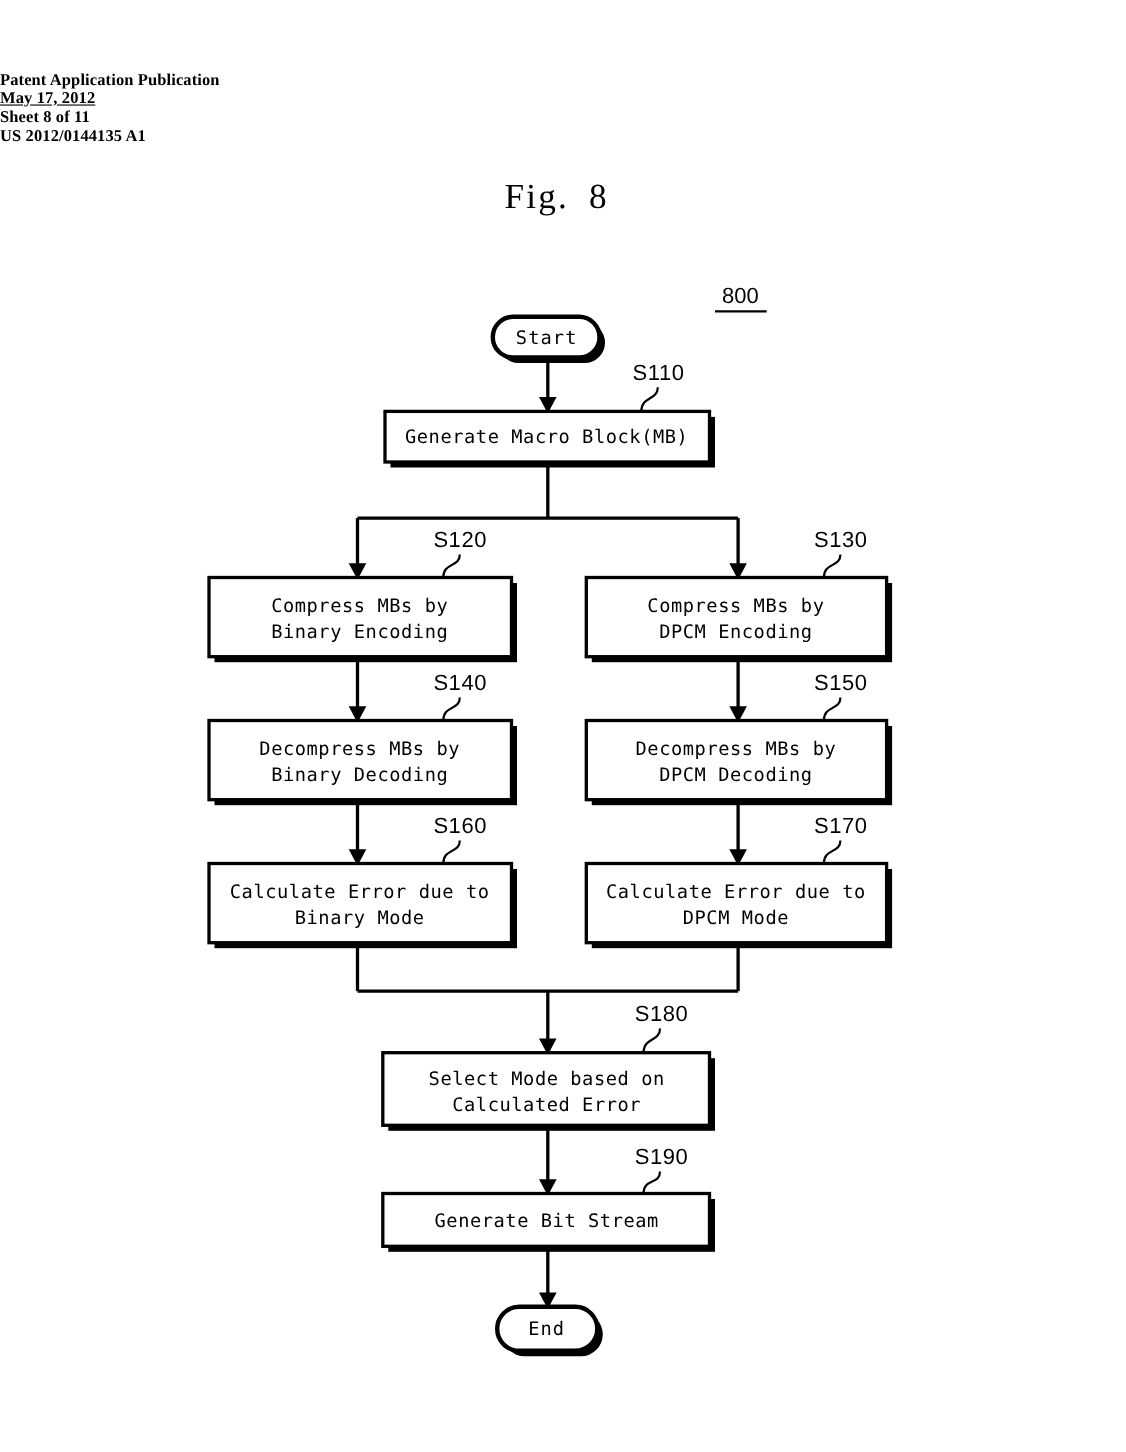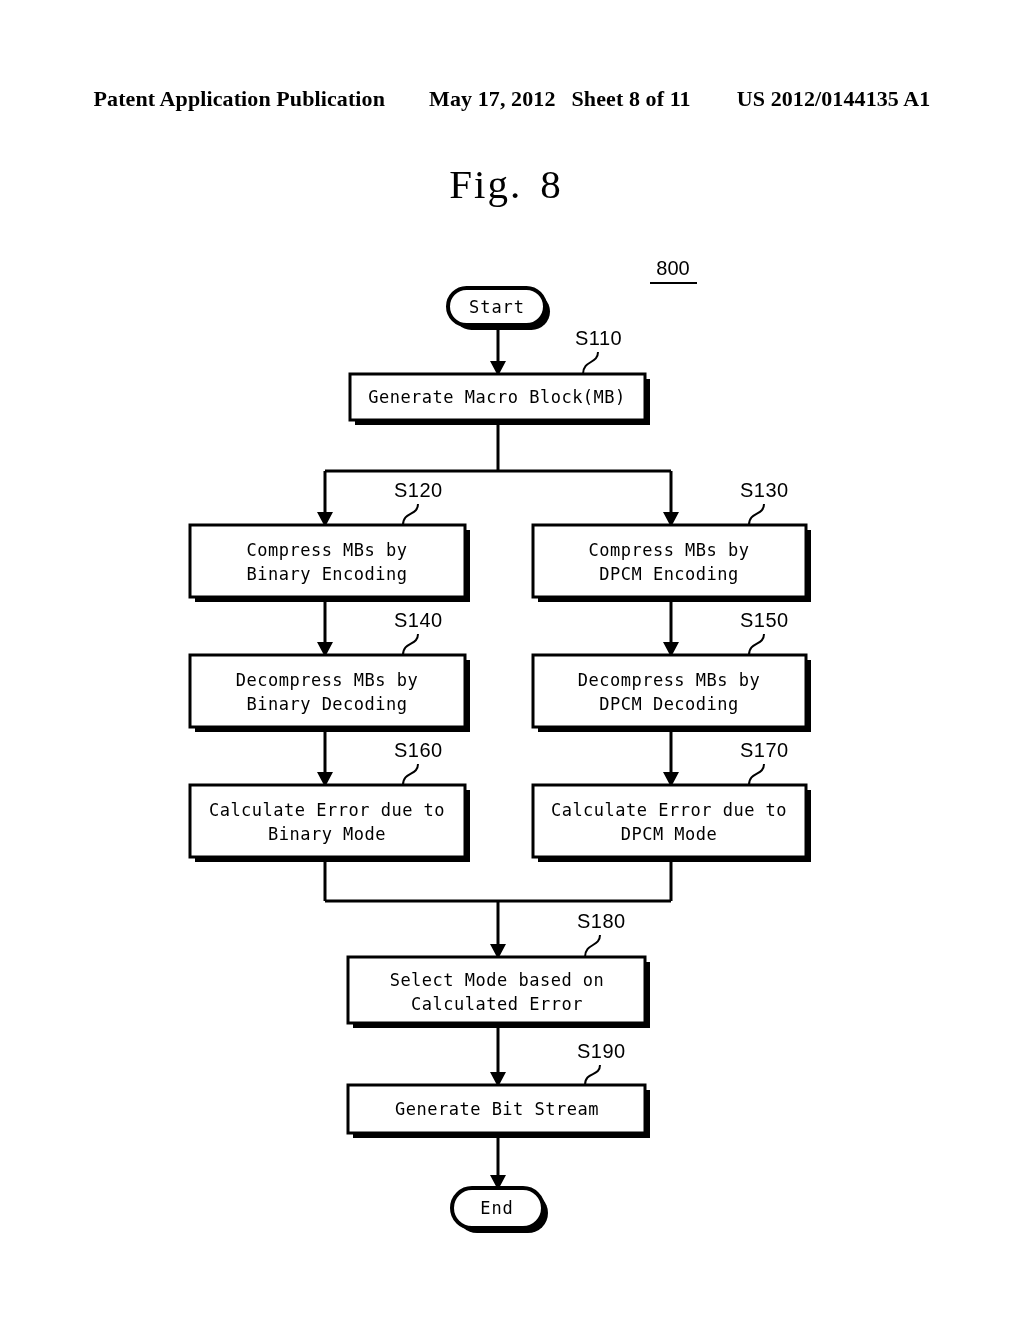--- a/index.html
+++ b/index.html
@@ -8,34 +8,35 @@
     width:1024px;height:1320px;position:relative;overflow:hidden;
     font-family:"Liberation Serif", serif;color:#000;
   }
   .page{position:absolute;inset:0;background:#fff;}
 
   
   .header{
     position:absolute;left:0;right:0;top:86px;height:26px;
     display:flex;align-items:baseline;justify-content:center;
     font-family:"Liberation Serif", serif;
-    font-weight:bold;font-size:22px;letter-spacing:.1px;
+    font-weight:bold;font-size:15px;letter-spacing:.1px;
     white-space:nowrap;
+    flex-direction:column;
   }
   .header .pub{margin-right:44px;}
-  .header .date{margin-right:16px;}
+  .header .date{margin-right:16px;text-decoration:underline;}
   .header .sheet{margin-right:46px;}
   .header .pubno{}
 
   
   .fig-title{
     position:absolute;left:0;right:12px;top:160px;
     text-align:center;
     font-family:"Liberation Serif", serif;
-    font-size:41px;font-weight:normal;letter-spacing:2px;
+    font-size:32px;font-weight:normal;letter-spacing:2px;
   }
   .fig-title .num{margin-left:18px;}
 
   
   svg.flow{position:absolute;left:0;top:0;width:1024px;height:1320px;}
 
   .box-fill{fill:#ffffff;}
   .box-line{fill:none;stroke:#000000;stroke-width:3;}
   .shadow{fill:#000000;}
   .conn{fill:none;stroke:#000000;stroke-width:3;stroke-linecap:butt;}

